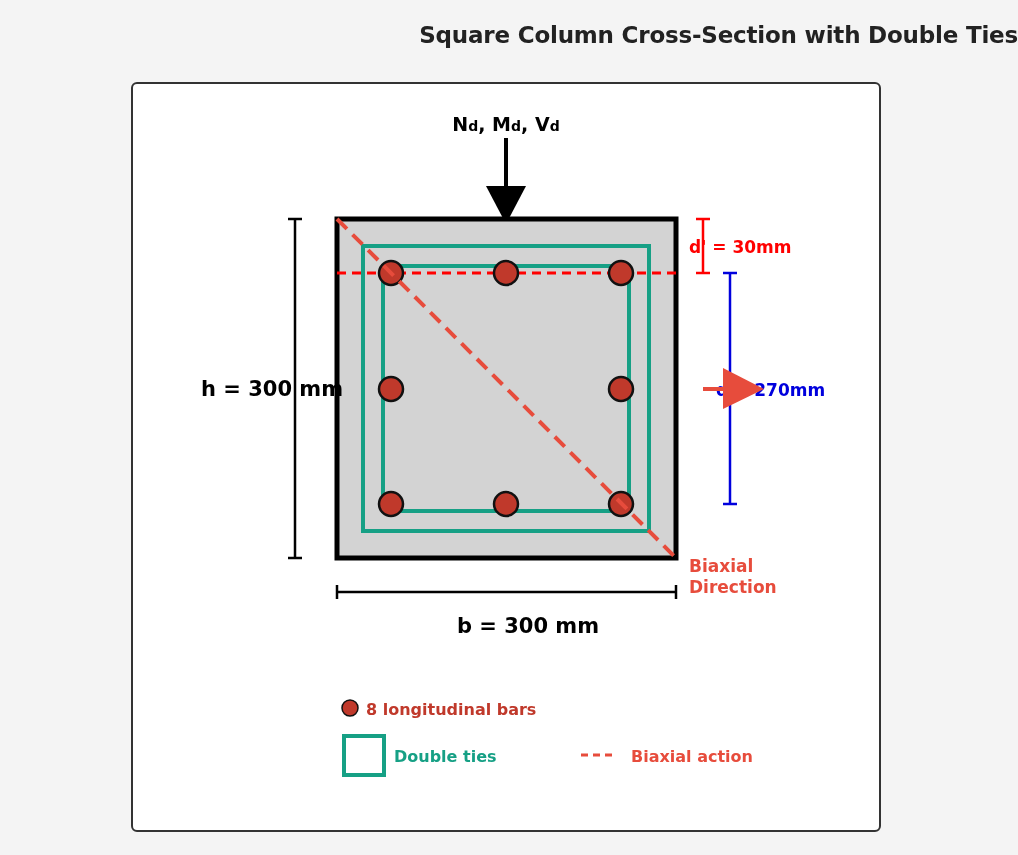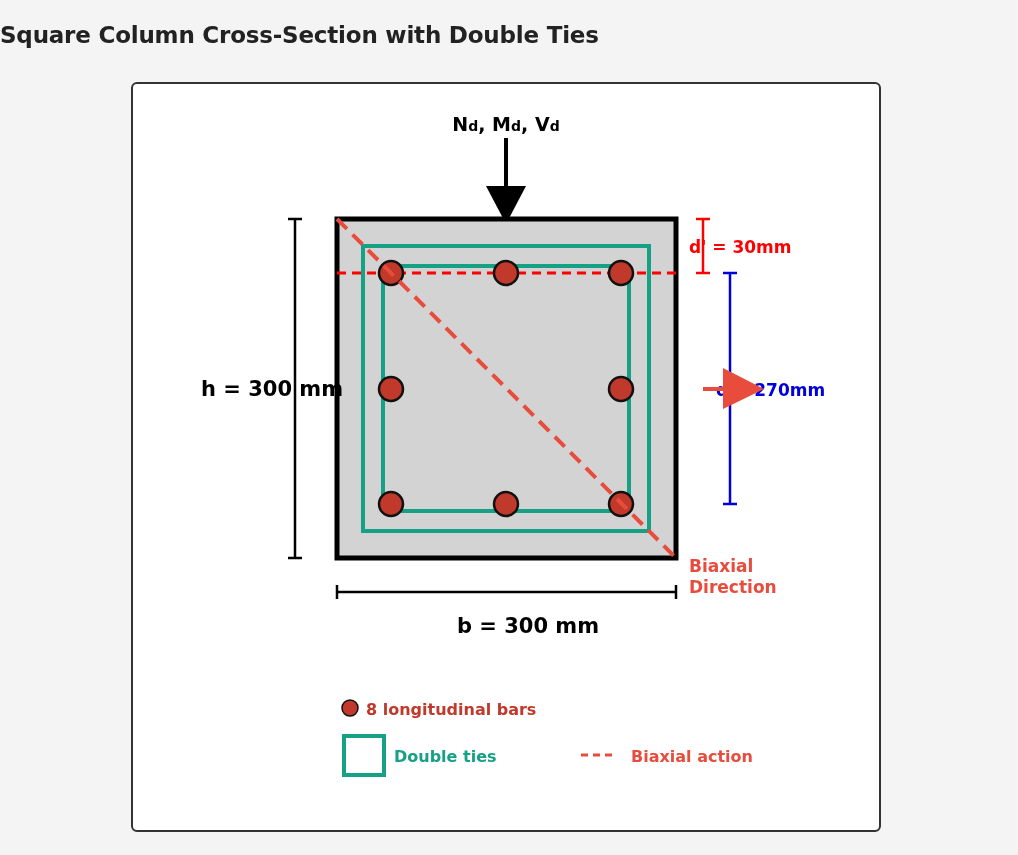--- a/index.html
+++ b/index.html
@@ -5,21 +5,21 @@
     html, body { margin: 0; padding: 0; }
     body {
       width: 1018px; height: 855px;
       background: #f4f4f4;
       font-family: "DejaVu Sans", sans-serif;
       position: relative;
       overflow: hidden;
     }
     .title {
       position: absolute; left: 0; top: 22px; width: 1018px;
-      text-align: left; font-weight: bold; font-size: 23px; color: #222;
+      text-align: right; font-weight: bold; font-size: 23px; color: #222;
       letter-spacing: -0.2px;
     }
     .card {
       position: absolute; left: 131px; top: 82px;
       width: 746px; height: 746px;
       background: #fff; border: 2px solid #333; border-radius: 6px;
     }
     svg.diagram { position: absolute; left: 0; top: 0; }
     .lbl { font-family: "DejaVu Sans", sans-serif; font-weight: bold; }
   </style>

